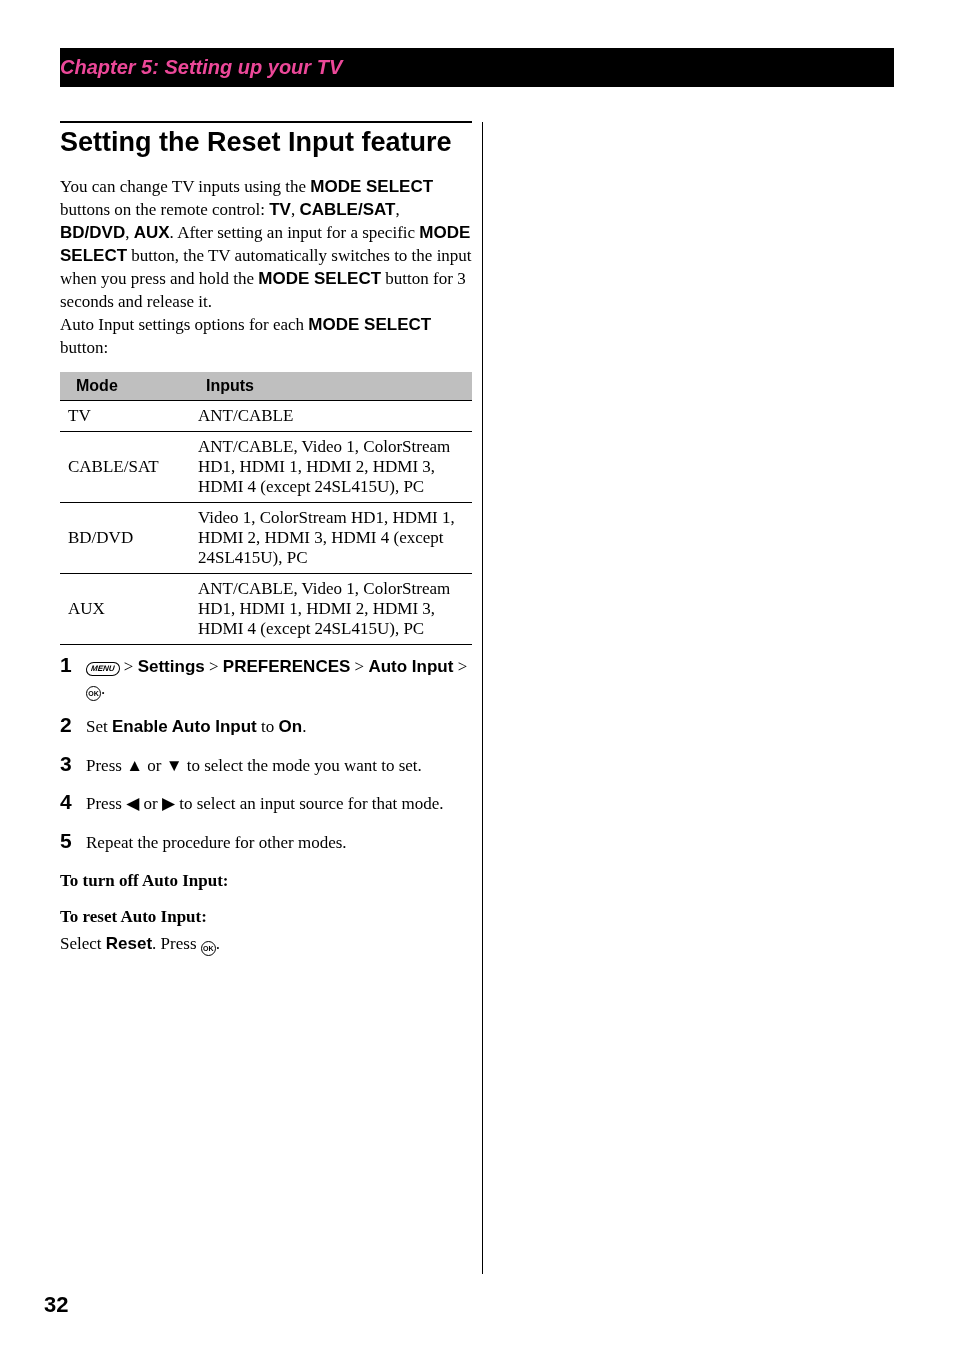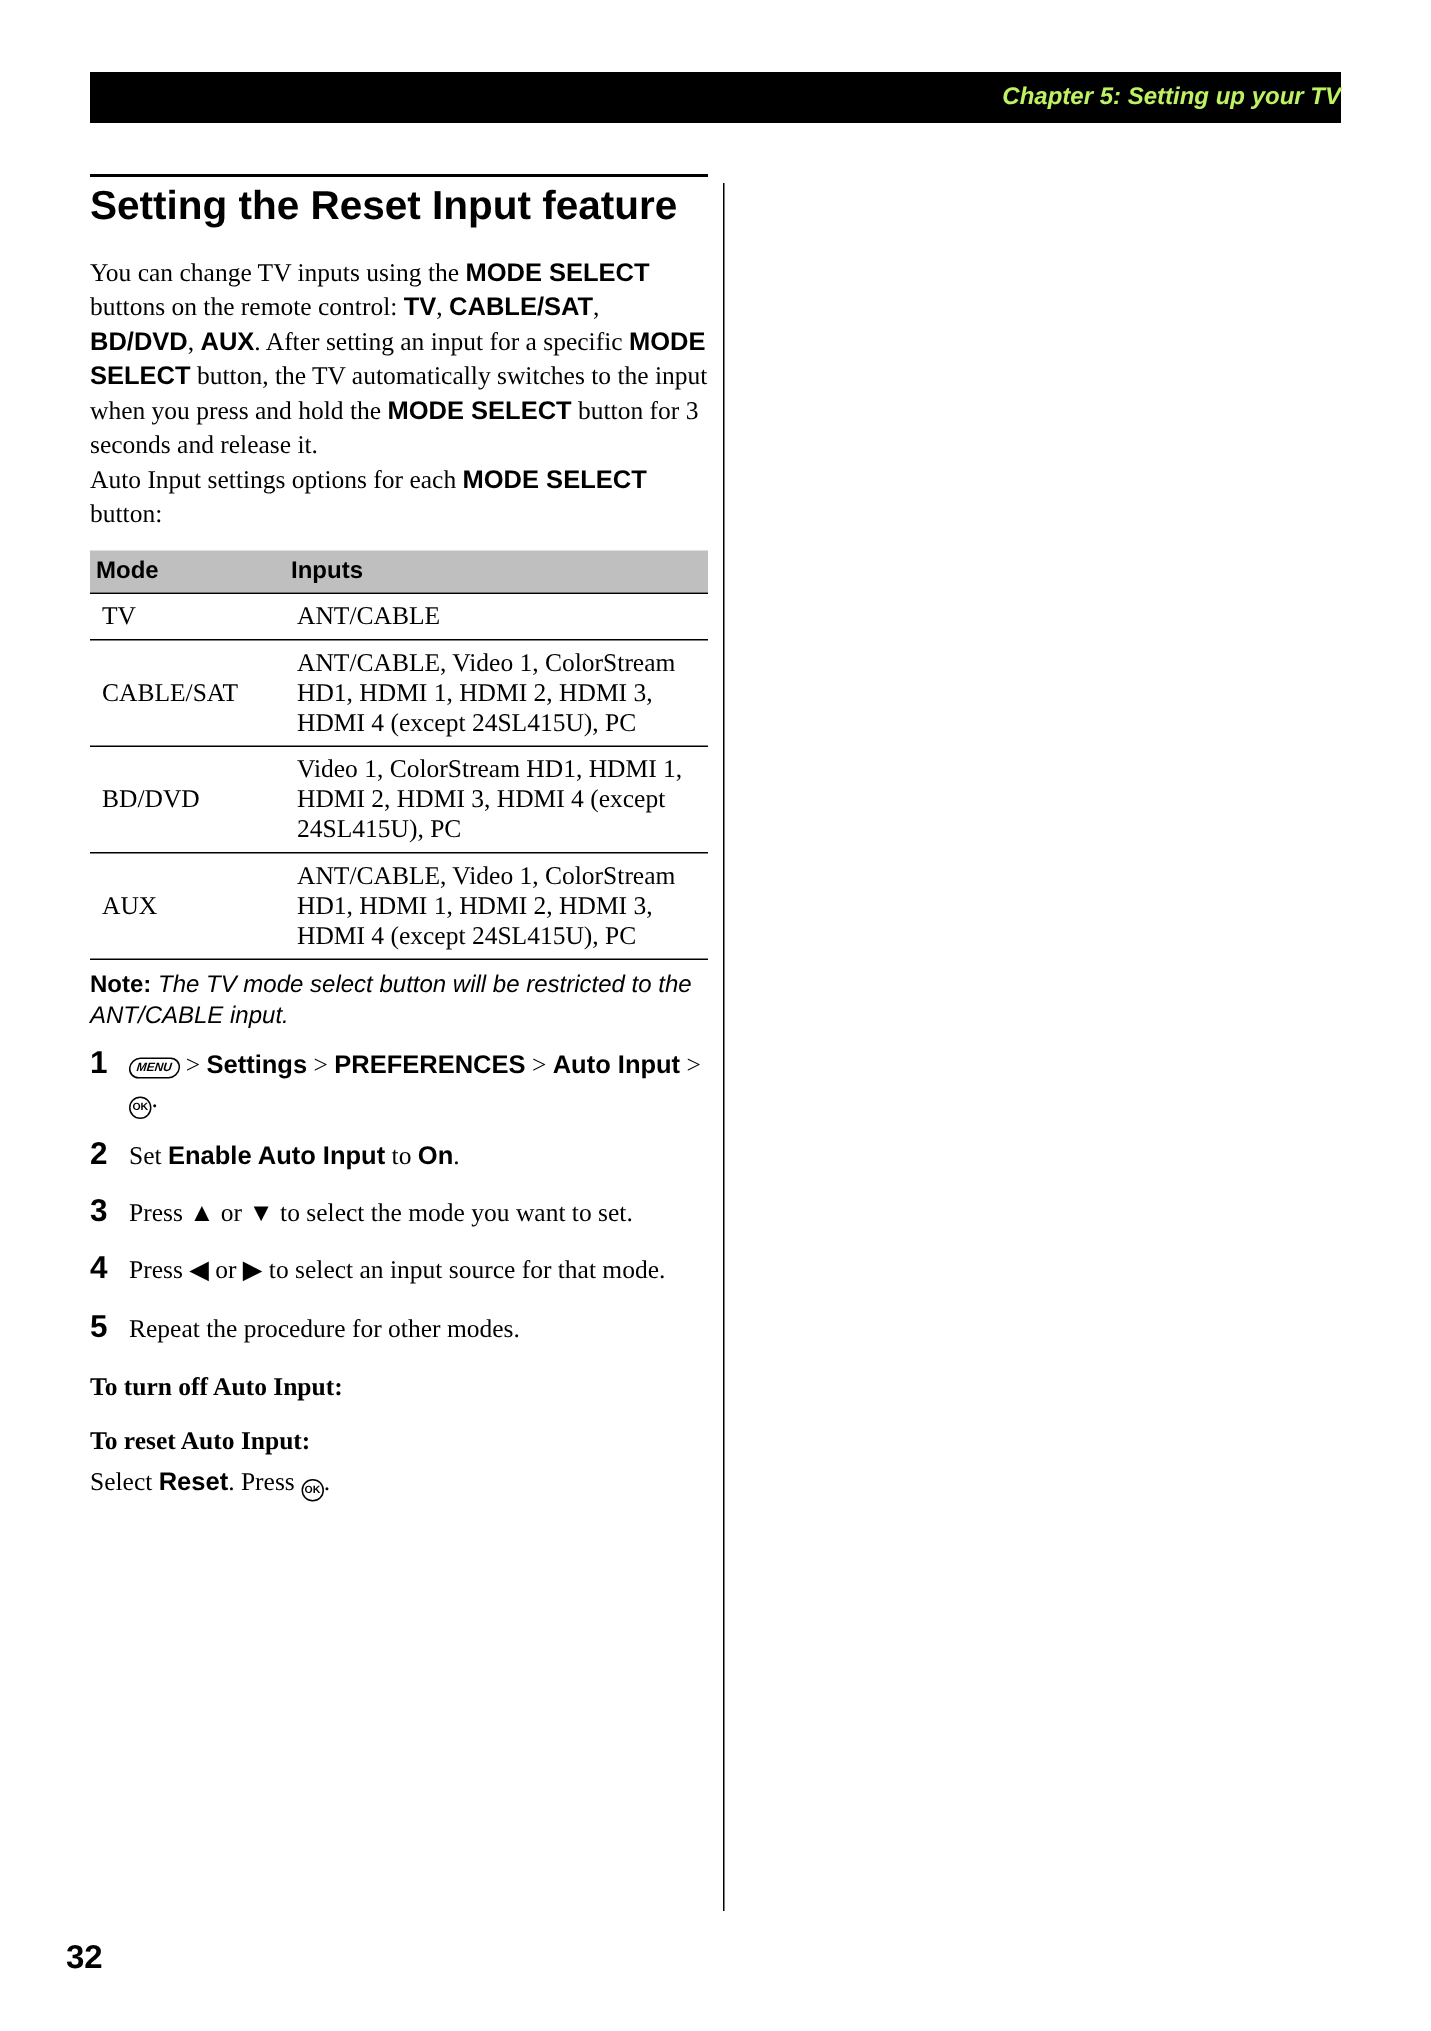--- a/index.html
+++ b/index.html
@@ -1,25 +1,25 @@
 <!DOCTYPE html>
 <html><head>
 <meta charset="utf-8">
 <style>
   * { box-sizing: border-box; margin: 0; padding: 0; }
   html, body { width: 954px; height: 1354px; background: #ffffff; font-family: "Times New Roman", Times, serif; color: #000; }
   .page { position: relative; width: 954px; height: 1354px; padding: 48px 60px 30px 60px; }
-  .header-band { background: #000; color: #bef264; font-family: Arial, Helvetica, sans-serif; font-weight: bold; font-style: italic; font-size: 16px; text-align: right; padding: 8px 0; margin: 0 0 34px 0; }
+  .header-band { background: #000; color: #ec4899; font-family: Arial, Helvetica, sans-serif; font-weight: bold; font-style: italic; font-size: 20px; text-align: left; padding: 8px 0; margin: 0 0 34px 0; }
   .col { width: 412px; }
   .rule-above { border-top: 2px solid #000; width: 412px; margin-bottom: 4px; }
   .section-title { font-family: Arial, Helvetica, sans-serif; font-weight: bold; font-size: 27px; margin-bottom: 18px; line-height: 1.15; }
   .body-text { font-size: 17px; line-height: 1.35; }
   .body-text .b { font-family: Arial, Helvetica, sans-serif; font-weight: bold; }
   .table { width: 412px; border-collapse: collapse; margin-top: 12px; }
-  .table th { background: #bfbfbf; text-align: left; font-family: Arial, Helvetica, sans-serif; font-weight: bold; font-size: 16px; padding: 5px 4px; border-bottom: 1px solid #000; }
+  .table th { background: #bfbfbf; text-align: left; font-family: Arial, Helvetica, sans-serif; font-weight: bold; font-size: 16px; padding: 5px 16px; border-bottom: 1px solid #000; }
   .table td { font-size: 17px; padding: 5px 8px; vertical-align: middle; border-bottom: 1px solid #000; }
   .table td.modecell { width: 130px; }
   .note { font-family: Arial, Helvetica, sans-serif; font-size: 16px; font-style: italic; line-height: 1.35; margin-top: 6px; }
   .note .nb { font-weight: bold; font-style: normal; }
   .subhead { font-family: "Times New Roman", Times, serif; font-weight: bold; font-size: 17px; margin-top: 16px; margin-bottom: 6px; }
   ol.steps { list-style: none; counter-reset: step; margin-top: 6px; }
   ol.steps > li { counter-increment: step; display: flex; align-items: baseline; margin-bottom: 10px; font-size: 17px; line-height: 1.35; }
   ol.steps > li::before { content: counter(step); font-family: Arial, Helvetica, sans-serif; font-weight: bold; font-size: 21px; width: 26px; flex-shrink: 0; }
   .step-content { flex: 1; }
   .step-content .b { font-family: Arial, Helvetica, sans-serif; font-weight: bold; }
@@ -66,23 +66,20 @@
           <td class="modecell">BD/DVD</td>
           <td>Video 1, ColorStream HD1, HDMI 1, HDMI 2, HDMI 3, HDMI 4 (except 24SL415U), PC</td>
         </tr>
         <tr>
           <td class="modecell">AUX</td>
           <td>ANT/CABLE, Video 1, ColorStream HD1, HDMI 1, HDMI 2, HDMI 3, HDMI 4 (except 24SL415U), PC</td>
         </tr>
       </tbody>
     </table>
 
-    <p class="note">
-      <span class="nb">Note:</span><span> The TV mode select button will be restricted to the ANT/CABLE input.</span>
-    </p>
 
 
     <ol class="steps">
       <li>
         <span class="step-content">
           <span class="menu-icon">MENU</span><span> &gt; </span><span class="b">Settings</span><span> &gt; </span><span class="b">PREFERENCES</span><span> &gt; </span><span class="b">Auto Input</span><span> &gt; </span><span class="ok-icon">OK</span><span>.</span>
         </span>
       </li>
       <li>
         <span class="step-content">

